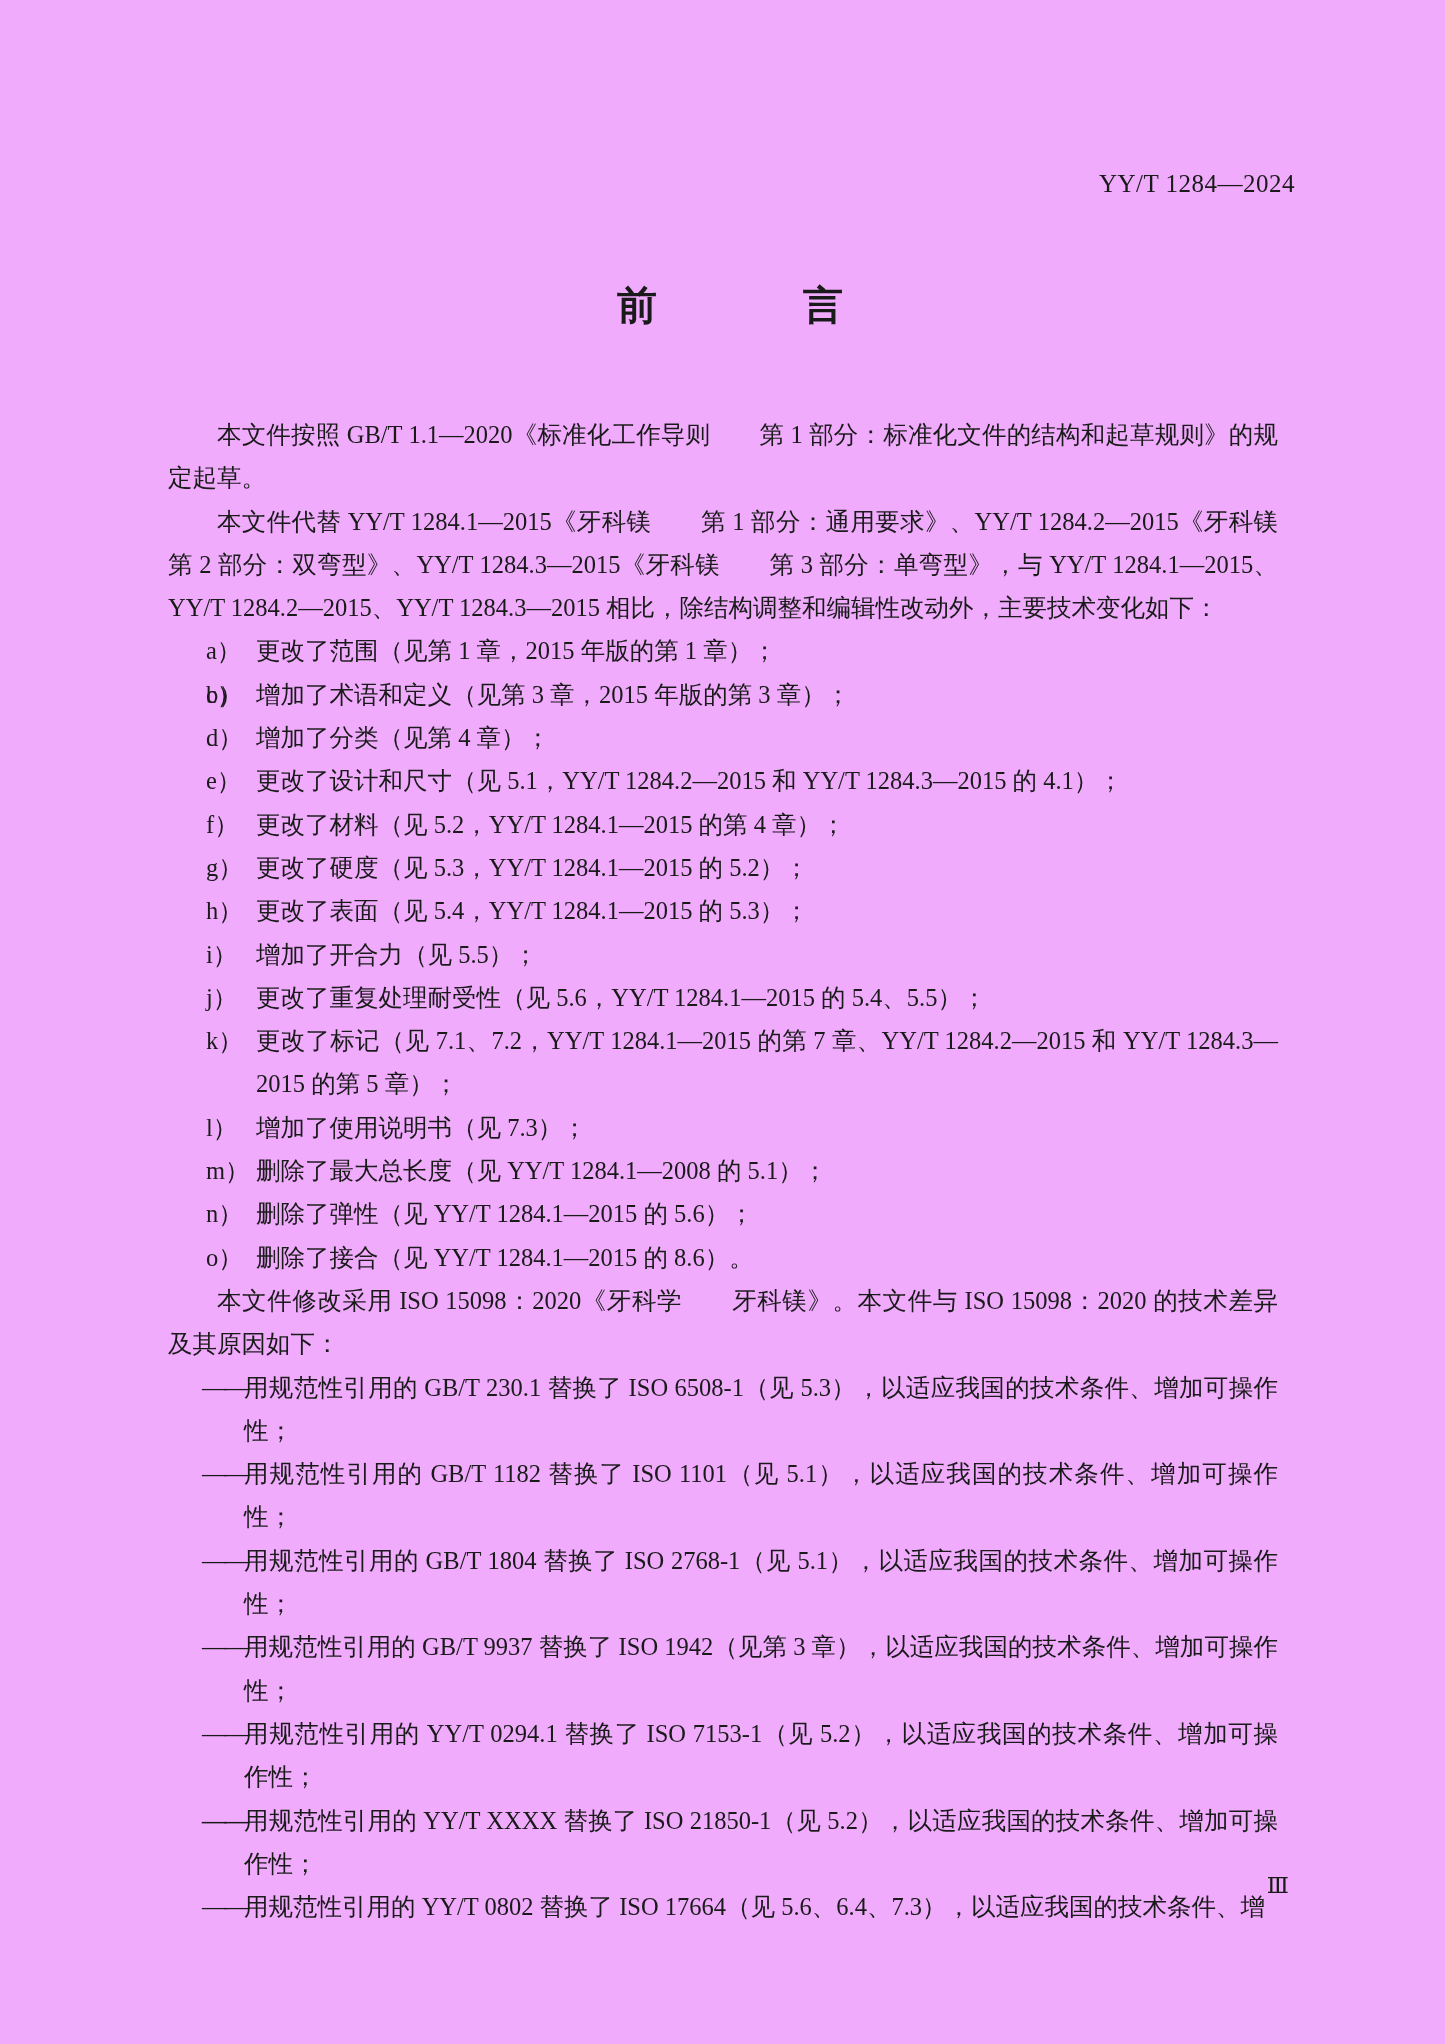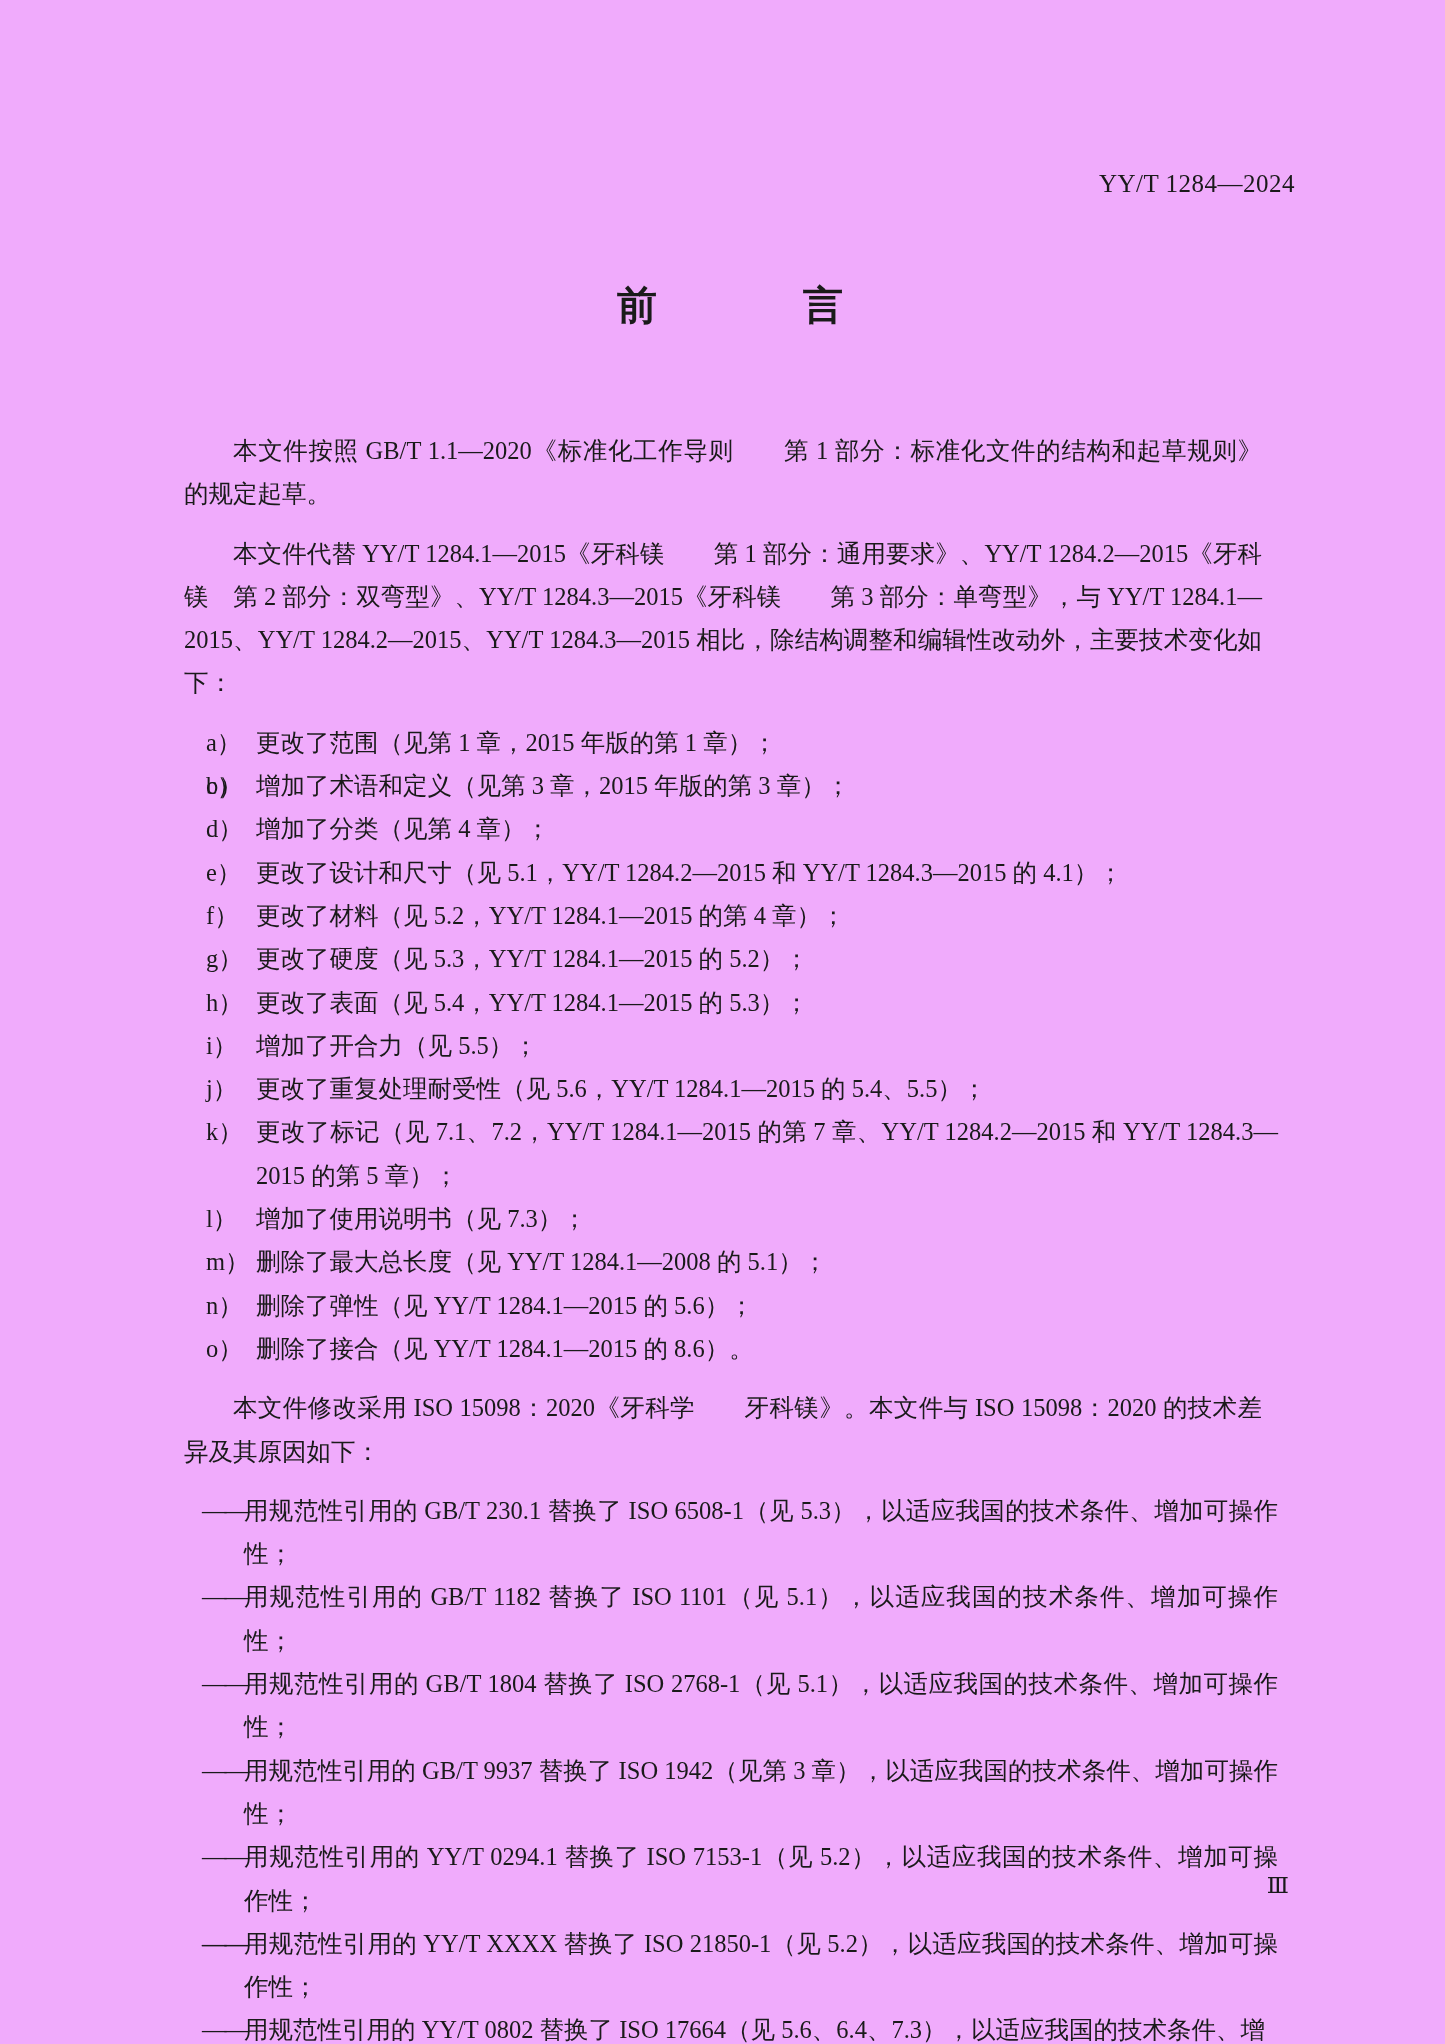--- a/index.html
+++ b/index.html
@@ -52,21 +52,21 @@
     top: 413px;
     left: 168px;
     width: 1110px;
     font-size: 24.5px;
     line-height: 43.3px;
     text-align: justify;
     text-justify: inter-character;
   }
 
   p.para {
-    margin: 16px;
+    margin: 0;
     text-indent: 2em;
   }
 
   
   .alist {
     margin: 0;
     padding: 0;
     list-style: none;
   }
   .alist > li {

